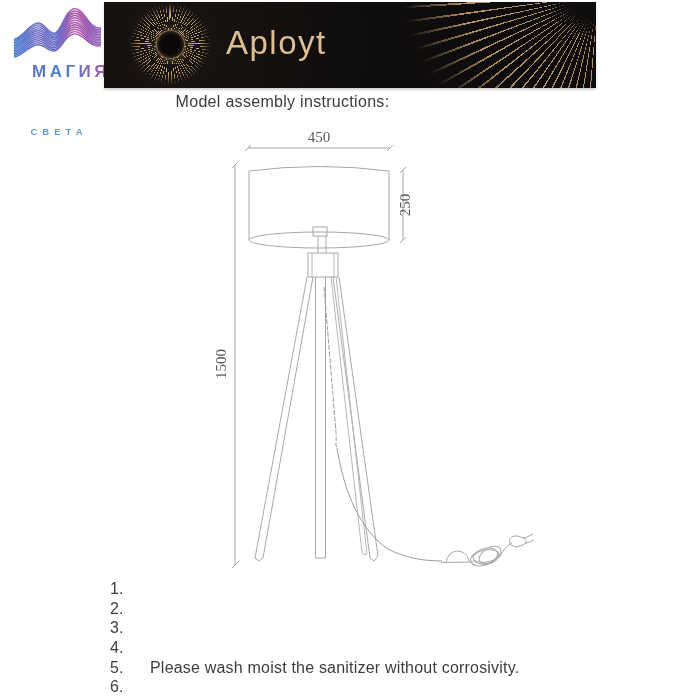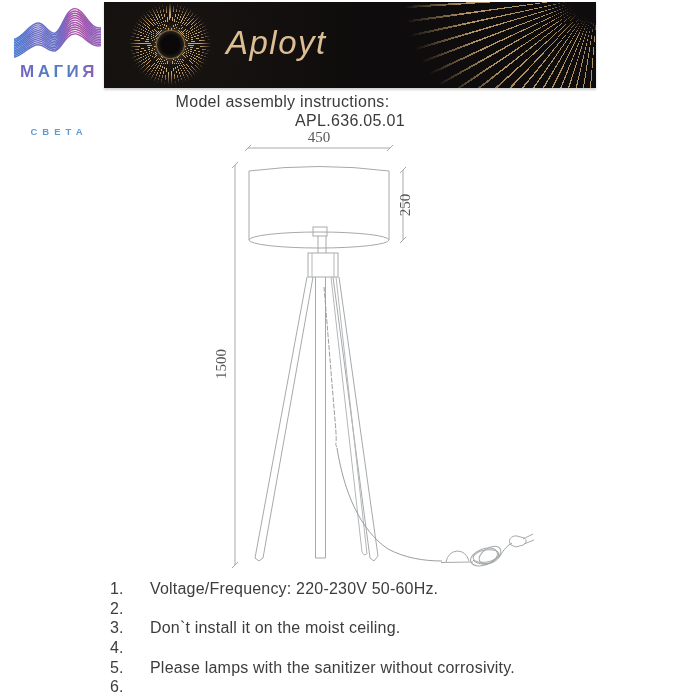--- a/index.html
+++ b/index.html
@@ -2,31 +2,31 @@
 <html><head>
 <meta charset="utf-8">
 <style>
   html,body{margin:0;padding:0;background:#ffffff;}
   .page{position:relative;width:700px;height:700px;background:#ffffff;overflow:hidden;
         font-family:"Liberation Sans",sans-serif;}
 
   
   .logo{position:absolute;left:8px;top:4px;width:102px;height:92px;}
   .logo svg{position:absolute;left:0;top:2px;width:100px;height:54px;}
-  .logo-title{position:absolute;left:0;top:58px;width:102px;text-align:center;
+  .logo-title{position:absolute;left:0;top:58px;width:102px;text-align:right;
         font-size:17px;font-weight:600;letter-spacing:3.5px;
         background:linear-gradient(90deg,#8a5ab5 0%,#4f7dc9 40%,#4f7dc9 58%,#b054a6 100%);
         -webkit-background-clip:text;background-clip:text;color:transparent;}
   .logo-subtitle{position:absolute;left:0;top:79px;width:102px;text-align:center;
         font-size:9.5px;font-weight:600;letter-spacing:5px;color:#5f9bd3;margin-top:43px;}
 
   
   .banner{position:absolute;left:104px;top:2px;width:492px;height:86px;
         background:radial-gradient(circle at 14% 50%,#191411 0%,#0e0c0c 45%);
-        box-shadow:0 2px 2px rgba(0,0,0,.18);overflow:hidden;font-style:italic;}
+        box-shadow:0 2px 2px rgba(0,0,0,.18);overflow:hidden;}
   .sunburst{position:absolute;left:24px;top:0px;width:84px;height:84px;border-radius:50%;
         background:repeating-conic-gradient(rgba(219,181,122,.9) 0deg 1.1deg, rgba(14,12,12,0) 1.1deg 5.2deg);
         -webkit-mask:radial-gradient(circle closest-side,transparent 0 13px,#000 15px 30px,transparent 41px);
         mask:radial-gradient(circle closest-side,transparent 0 13px,#000 15px 30px,transparent 41px);}
   .sun-core{position:absolute;left:52px;top:28px;width:27px;height:27px;border-radius:50%;
         background:#0a0808;border:1px solid rgba(221,186,130,.55);
         box-shadow:0 0 9px rgba(221,186,130,.4), inset 0 0 5px rgba(221,186,130,.3);}
   .corner-rays{position:absolute;right:0;top:0;width:215px;height:86px;
         background:repeating-conic-gradient(from 150deg at 101% -8%, rgba(219,181,122,.8) 0deg .7deg, transparent .7deg 4.3deg);
         -webkit-mask:radial-gradient(210px 170px at 101% -8%,transparent 0 30px,#000 55px 135px,transparent 195px);
@@ -133,21 +133,20 @@
   </div>
 
   <div class="banner">
     <div class="sunburst"></div>
     <div class="sun-core"></div>
     <div class="corner-rays"></div>
     <div class="brand">Aployt</div>
   </div>
 
   <div class="title1">Model assembly instructions:</div>
-  <div class="title2">APL.636.05.01</div>
 
   <svg class="diagram" viewBox="0 0 700 700">
 
     <g>
       <path d="M248 148 H390"></path>
       <path d="M245 151 L251 145 M387 151 L393 145"></path>
       <text class="dim-text" x="319" y="142" text-anchor="middle">450</text>
     </g>
 
     <g>
@@ -202,34 +201,32 @@
       <ellipse cx="486" cy="556" rx="13" ry="6" transform="rotate(-10 486 556)"></ellipse>
       <path class="cable" d="M473 560 C478 566 494 566 500 556 C504 549 508 545 512 543"></path>
       <path d="M511 545 C507 541 511 535 517 536 L524 538 C527 539 527 543 523 545 L516 547 Z"></path>
       <path d="M523 539 L533 534 M524 544 L534 540"></path>
     </g>
   </svg>
 
   <div class="instructions">
     <div class="instr-row">
       <span class="instr-num">1.</span>
-      <span class="instr-text">Voltage/Frequency: 220-230V 50-60Hz.</span>
     </div>
     <div class="instr-row">
       <span class="instr-num">2.</span>
     </div>
     <div class="instr-row">
       <span class="instr-num">3.</span>
-      <span class="instr-text">Don`t install it on the moist ceiling.</span>
     </div>
     <div class="instr-row">
       <span class="instr-num">4.</span>
     </div>
     <div class="instr-row">
       <span class="instr-num">5.</span>
-      <span class="instr-text">Please lamps with the sanitizer without corrosivity.</span>
+      <span class="instr-text">Please wash moist the sanitizer without corrosivity.</span>
     </div>
     <div class="instr-row">
       <span class="instr-num">6.</span>
     </div>
   </div>
 
 </div>
 
 </body></html>

